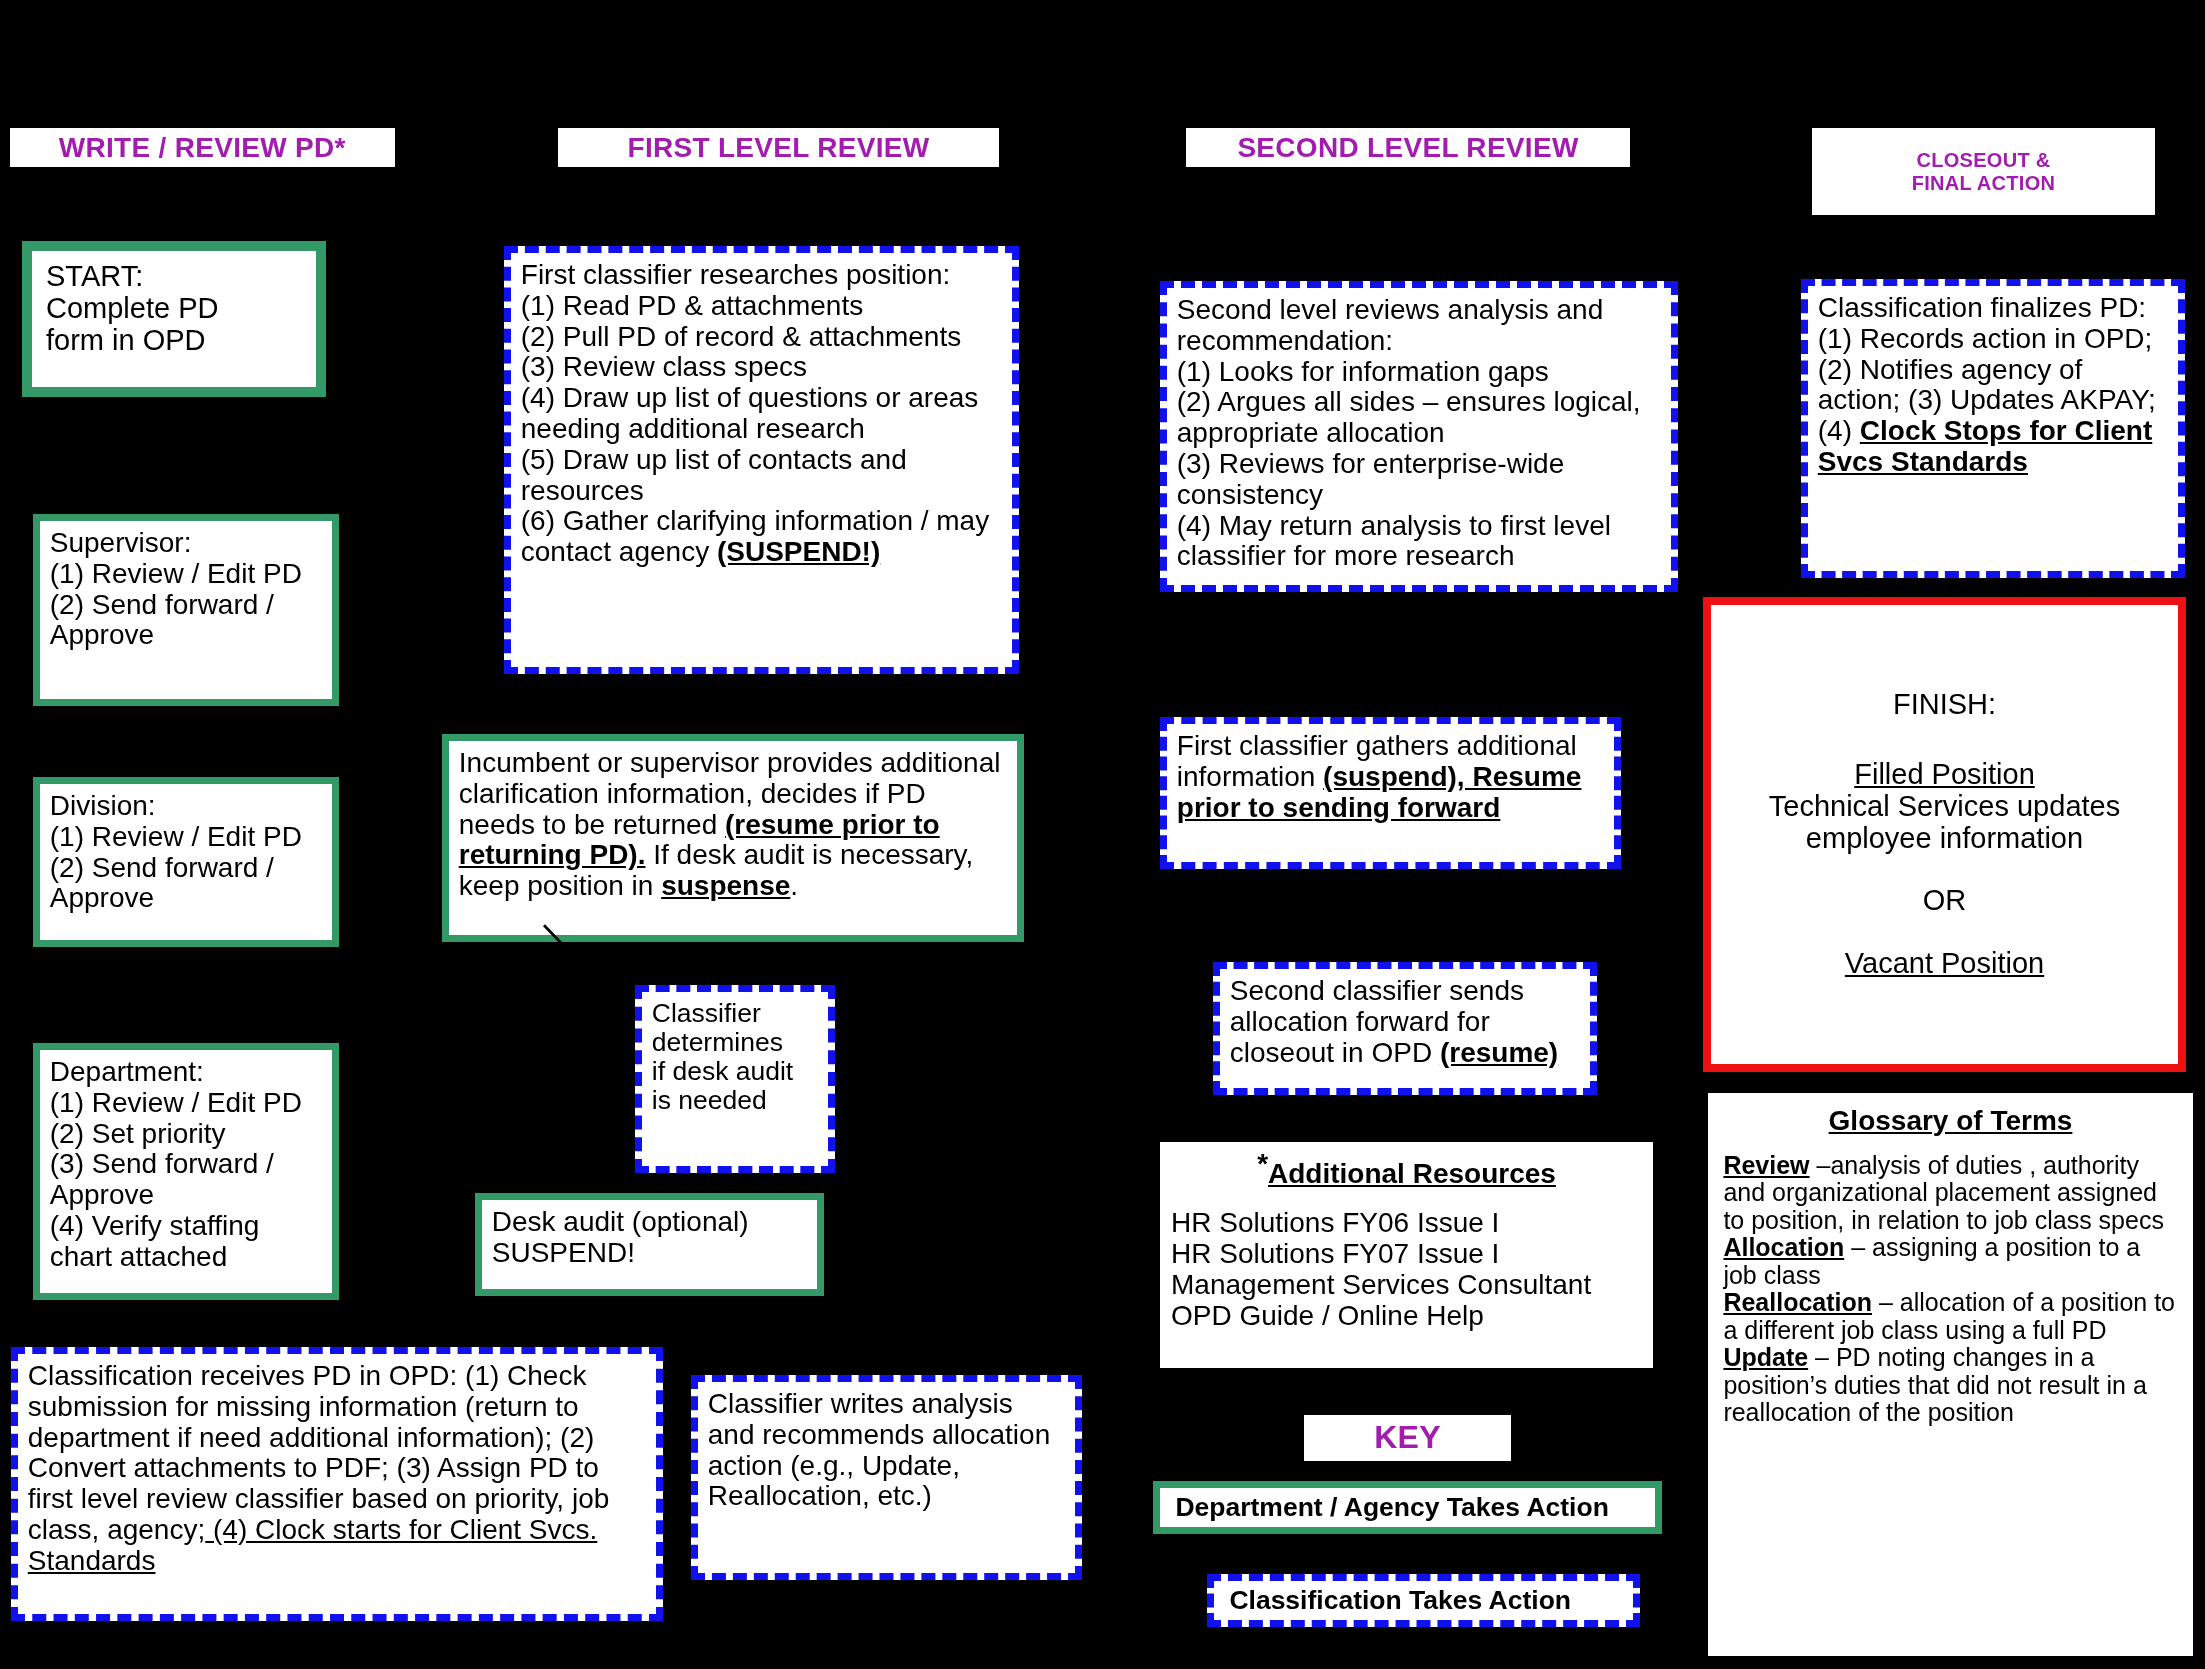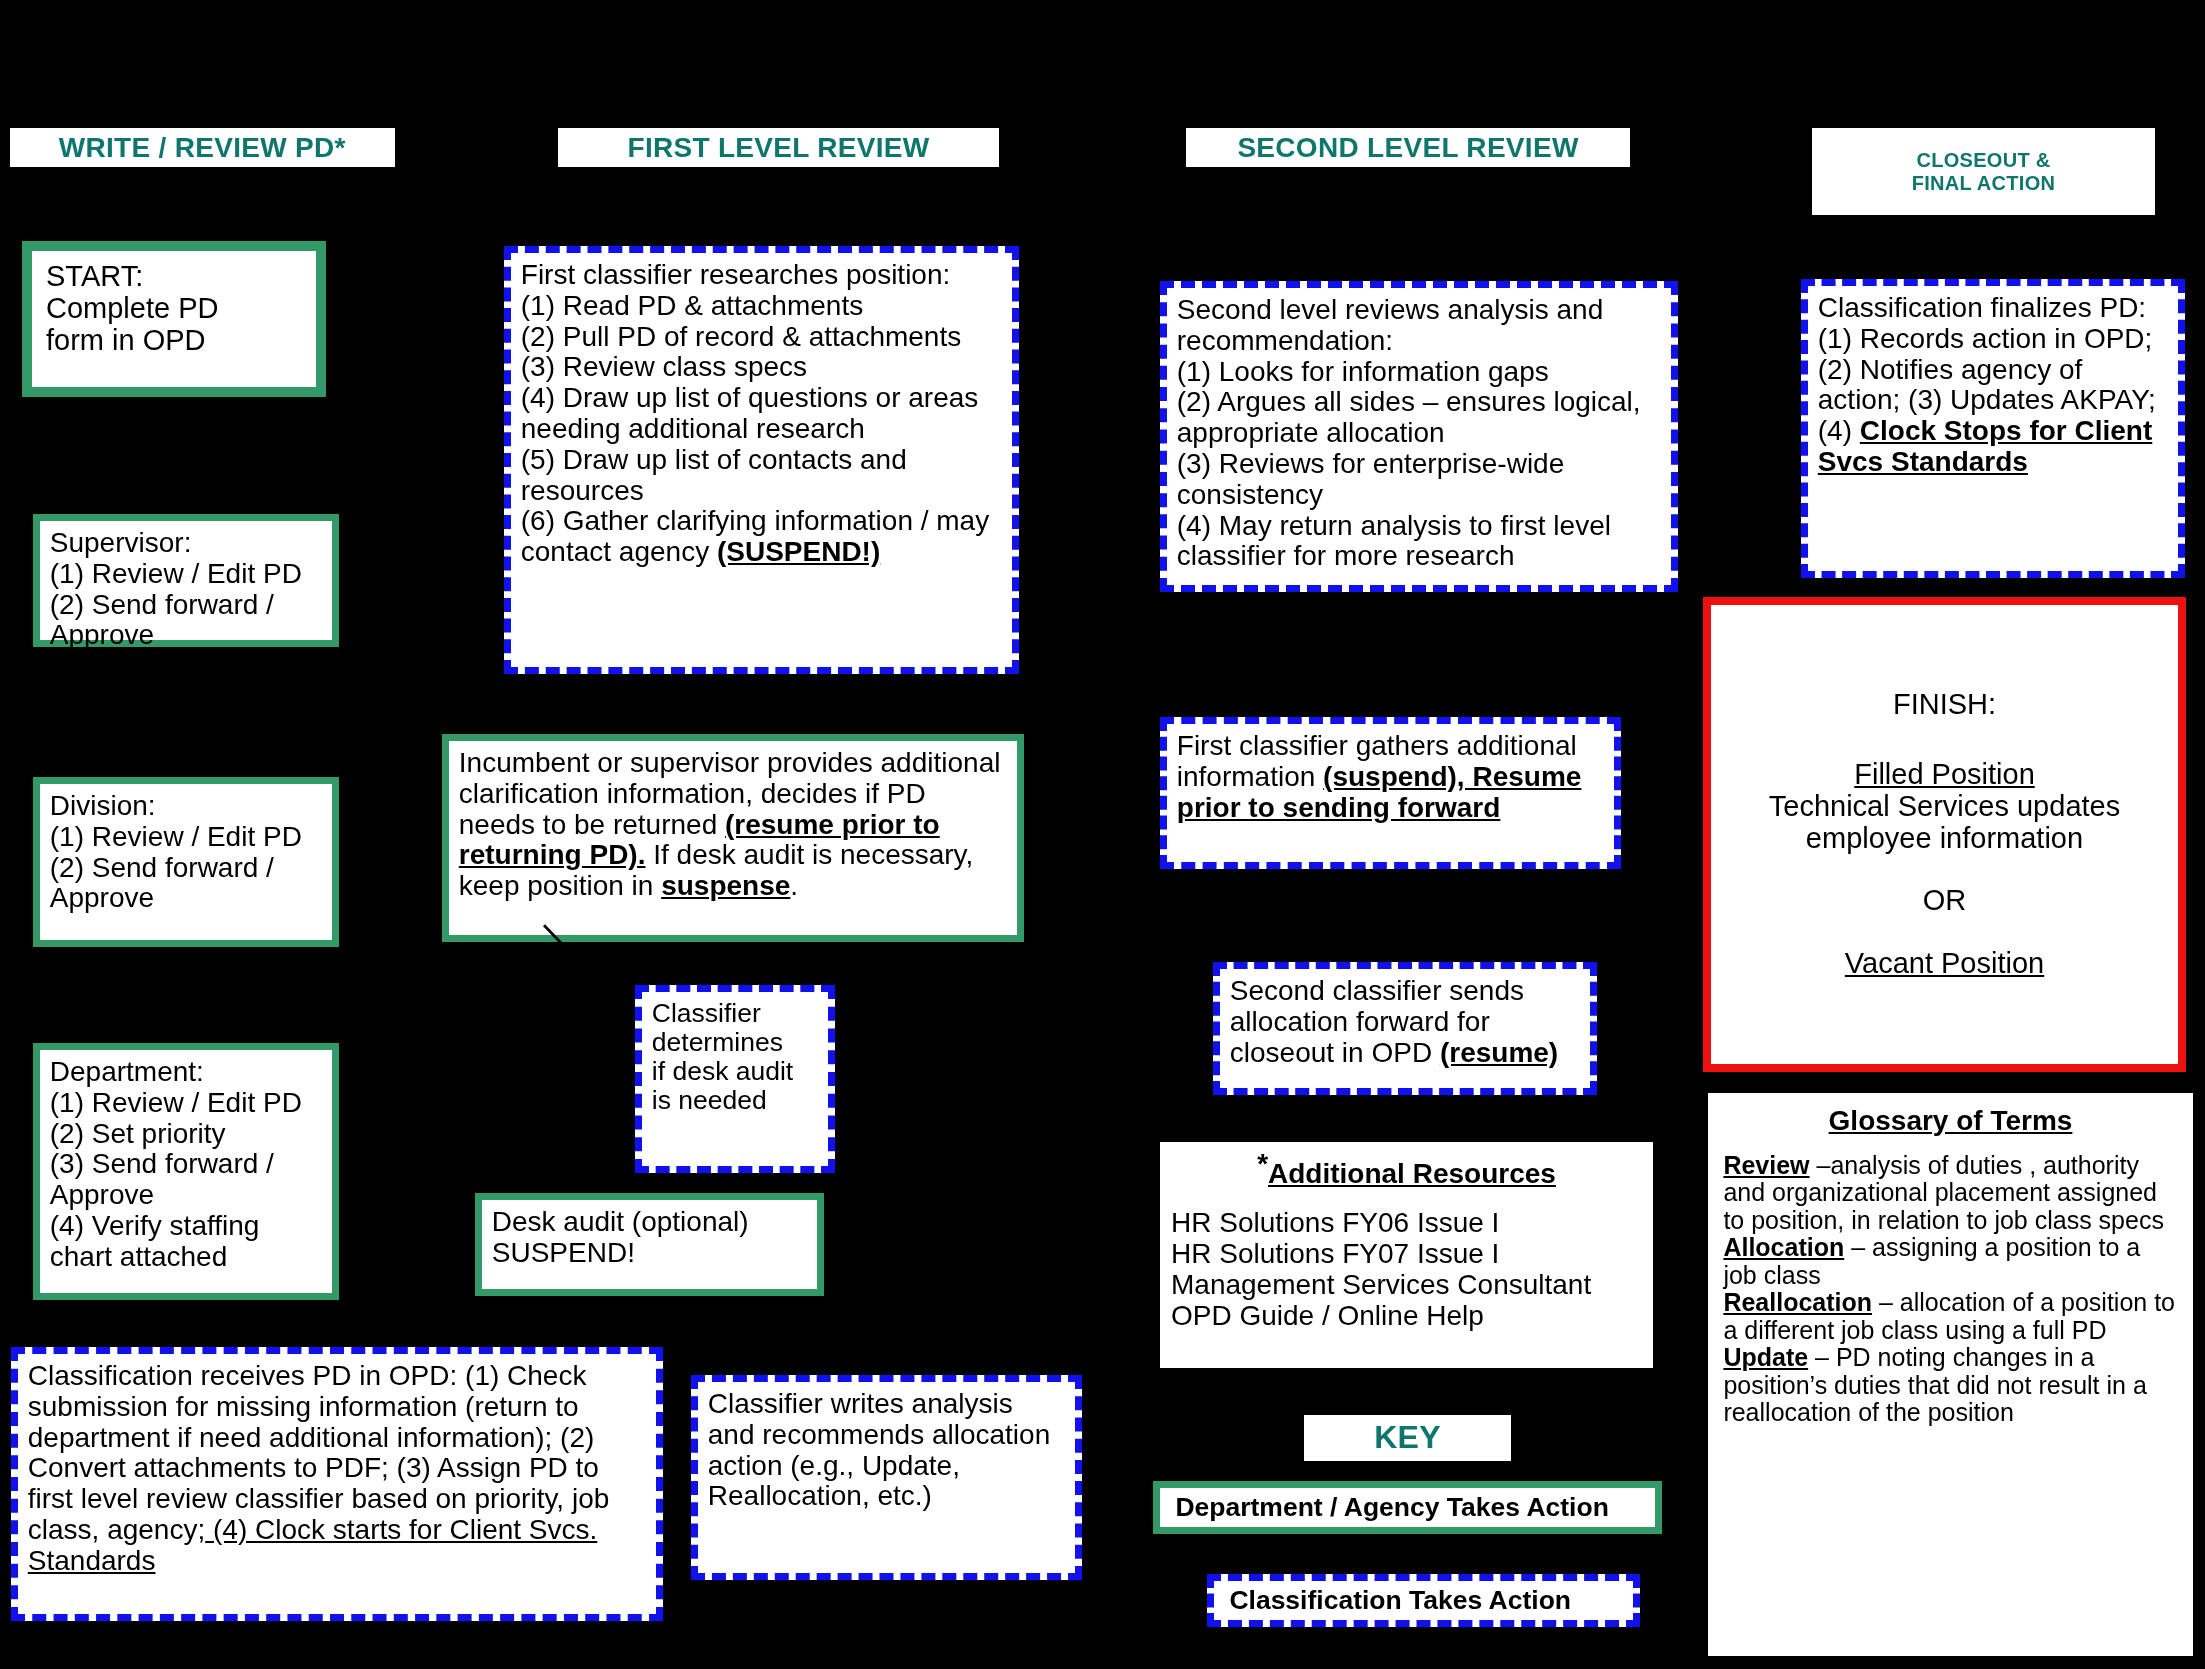--- a/index.html
+++ b/index.html
@@ -13,21 +13,21 @@
     position: relative;
     font-family: "Liberation Sans", sans-serif;
     color: #000;
     overflow: hidden;
   }
 
   
   .col-header {
     position: absolute;
     background: #ffffff;
-    color: #0f766e;
+    color: #a21caf;
     font-weight: bold;
     text-align: center;
     display: flex;
     align-items: center;
     justify-content: center;
     line-height: 1.12;
     letter-spacing: 0.3px;
   }
 
   
@@ -138,21 +138,21 @@
 <div class="vline" style="left:174px; top:691px; height:91px;"></div>
 <div class="vline" style="left:174px; top:956px; height:91px;"></div>
 <div class="vline" style="left:174px; top:1295px; height:56px;"></div>
 
 <div class="node start" style="left:22px; top:241px; width:304px; height:156px; font-size:29px;">
   <div class="inner-frame txt">START:
 Complete PD
 form in OPD</div>
 </div>
 
-<div class="node green txt" style="left:33px; top:514px; width:306px; height:133px; font-size:28px;">Supervisor:
+<div class="node green txt" style="left:33px; top:514px; width:306px; height:192px; font-size:28px;">Supervisor:
 (1) Review / Edit PD
 (2) Send forward /
 Approve</div>
 
 <div class="node green txt" style="left:33px; top:777px; width:306px; height:170px; font-size:28px;">Division:
 (1) Review / Edit PD
 (2) Send forward /
 Approve</div>
 
 <div class="node green txt" style="left:33px; top:1043px; width:306px; height:257px; font-size:28px;">Department:

